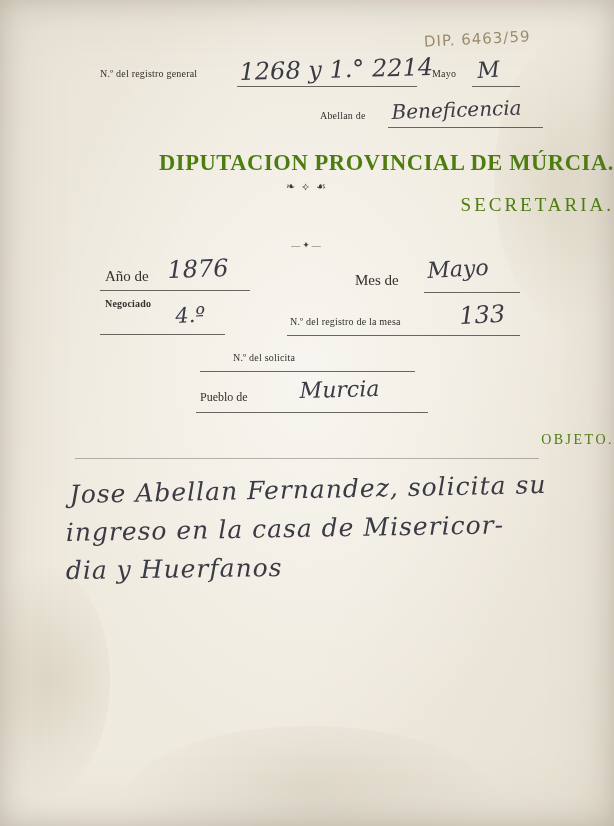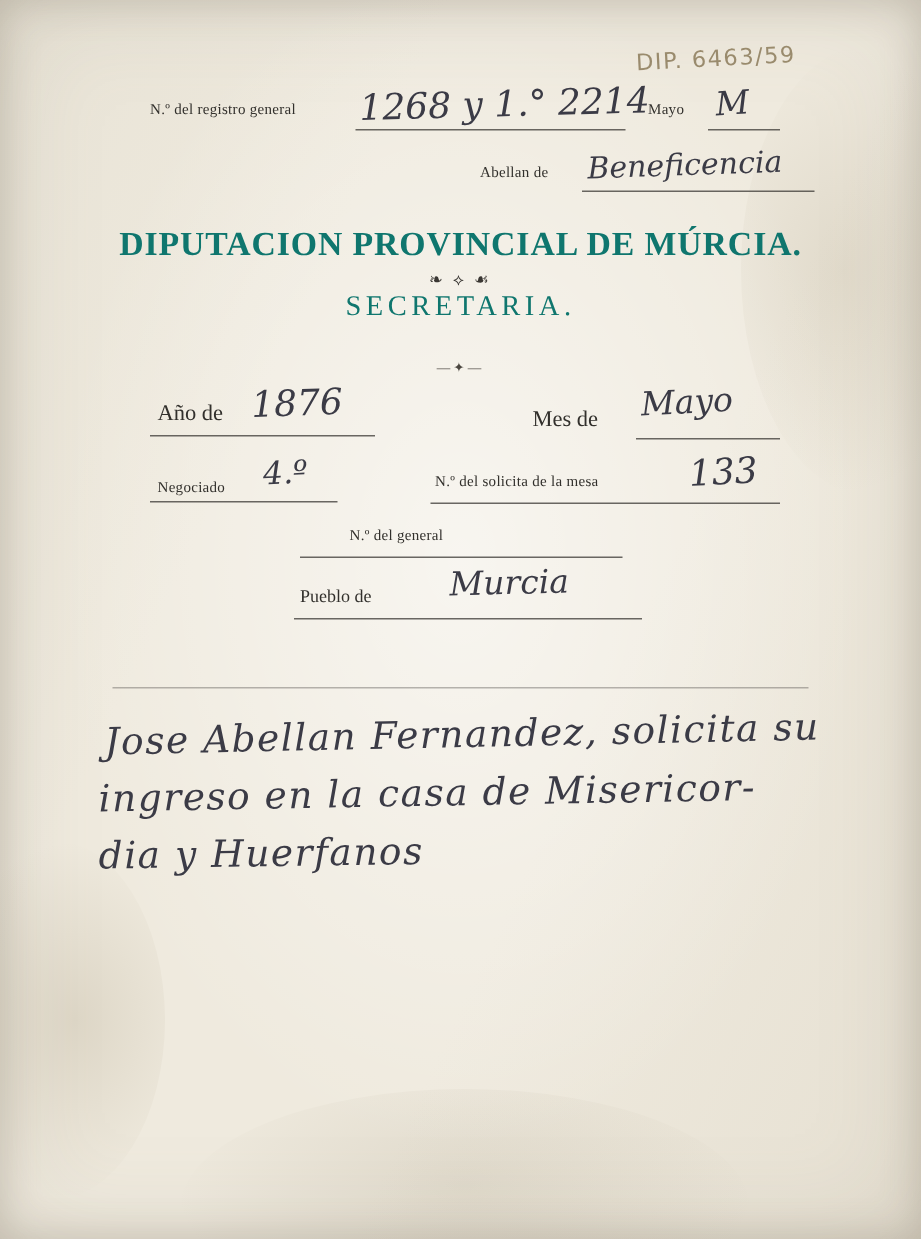--- a/index.html
+++ b/index.html
@@ -85,24 +85,24 @@
     font-size: 15px;
     letter-spacing: 1px;
     transform: rotate(-3deg);
     opacity: 0.85;
   }
 
   
   .title {
     position: absolute;
     width: 100%;
-    text-align: center;
+    text-align: right;
     font-family: "Liberation Serif", serif;
     font-weight: bold;
-    color: #0f766e;
+    color: #4d7c0f;
   }
   .title-main {
     font-size: 22.5px;
     letter-spacing: 0.6px;
   }
   .title-sub {
     font-size: 19px;
     letter-spacing: 3px;
     font-weight: normal;
   }
@@ -156,36 +156,37 @@
     <div class="ornament ornament-small" style="top:240px;">—✦—</div>
 
     <div class="printed" style="left:105px; top:268px; font-size:15px;text-align:right;">Año de</div>
     <div class="hand ink" style="left:168px; top:256px; font-size:24px; transform:rotate(-2deg);">1876</div>
     <div class="rule" style="left:100px; top:290px; width:150px;"></div>
 
     <div class="printed" style="left:355px; top:272px; font-size:15px;">Mes de</div>
     <div class="hand ink" style="left:428px; top:258px; font-size:22px; transform:rotate(-3deg);">Mayo</div>
     <div class="rule" style="left:424px; top:292px; width:96px;"></div>
 
-    <div class="printed small-label" style="left:105px; top:320px; font-weight:normal;">Negociado</div>
+    <div class="printed small-label" style="left:105px; top:298px; font-weight:bold;">Negociado</div>
     <div class="hand ink" style="left:176px; top:304px; font-size:21px; transform:rotate(-3deg);">4.º</div>
     <div class="rule" style="left:100px; top:334px; width:125px;"></div>
 
-    <div class="printed small-label" style="left:290px; top:316px;">N.º del solicita de la mesa</div>
+    <div class="printed small-label" style="left:290px; top:316px;">N.º del registro de la mesa</div>
     <div class="hand ink" style="left:460px; top:302px; font-size:24px; transform:rotate(-3deg);">133</div>
     <div class="rule" style="left:287px; top:335px; width:233px;"></div>
 
-    <div class="printed small-label" style="left:233px; top:352px;">N.º del general</div>
+    <div class="printed small-label" style="left:233px; top:352px;">N.º del solicita</div>
     <div class="hand ink" style="left:330px; top:344px; font-size:20px;"></div>
     <div class="rule" style="left:200px; top:371px; width:215px;"></div>
 
     <div class="printed" style="left:200px; top:390px; font-size:12px;">Pueblo de</div>
     <div class="hand ink" style="left:300px; top:378px; font-size:22px; transform:rotate(-1.5deg);">Murcia</div>
     <div class="rule" style="left:196px; top:412px; width:232px;"></div>
 
+    <div class="title title-objeto" style="top:432px;">OBJETO.</div>
     <div class="rule" style="left:75px; top:458px; width:464px; opacity:0.35;"></div>
 
     <div class="hand ink" style="left:70px; top:480px; font-size:25px; letter-spacing:1px; transform:rotate(-1.2deg);">Jose Abellan Fernandez, solicita su</div>
     <div class="hand ink" style="left:66px; top:518px; font-size:25px; letter-spacing:1px; transform:rotate(-1deg);">ingreso en la casa de Misericor-</div>
     <div class="hand ink" style="left:66px; top:556px; font-size:25px; letter-spacing:1px; transform:rotate(-0.8deg);">dia y Huerfanos</div>
 
   </div>
 
   <div class="edge-shadow"></div>
 </div>

